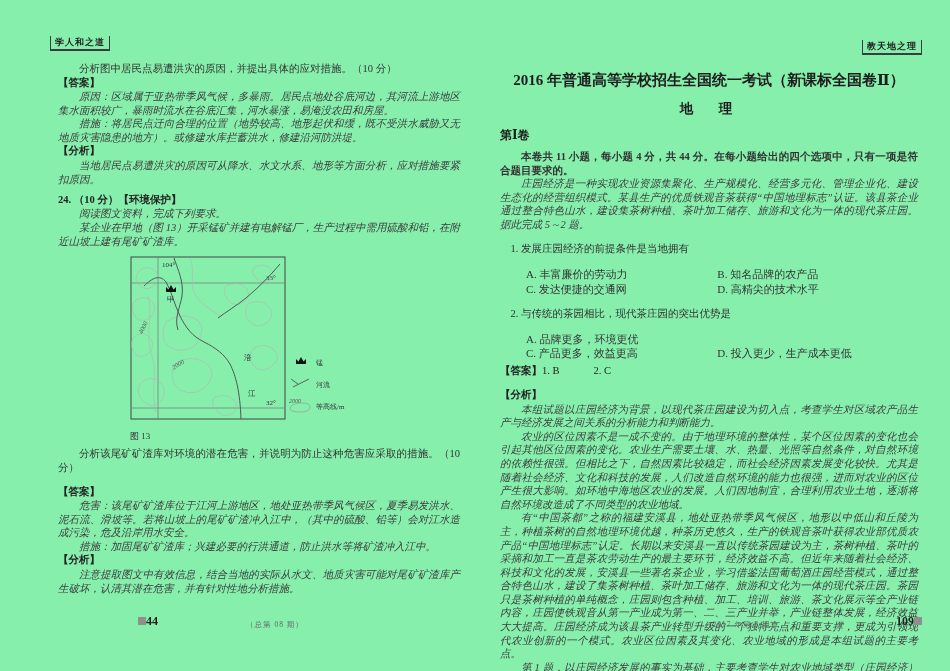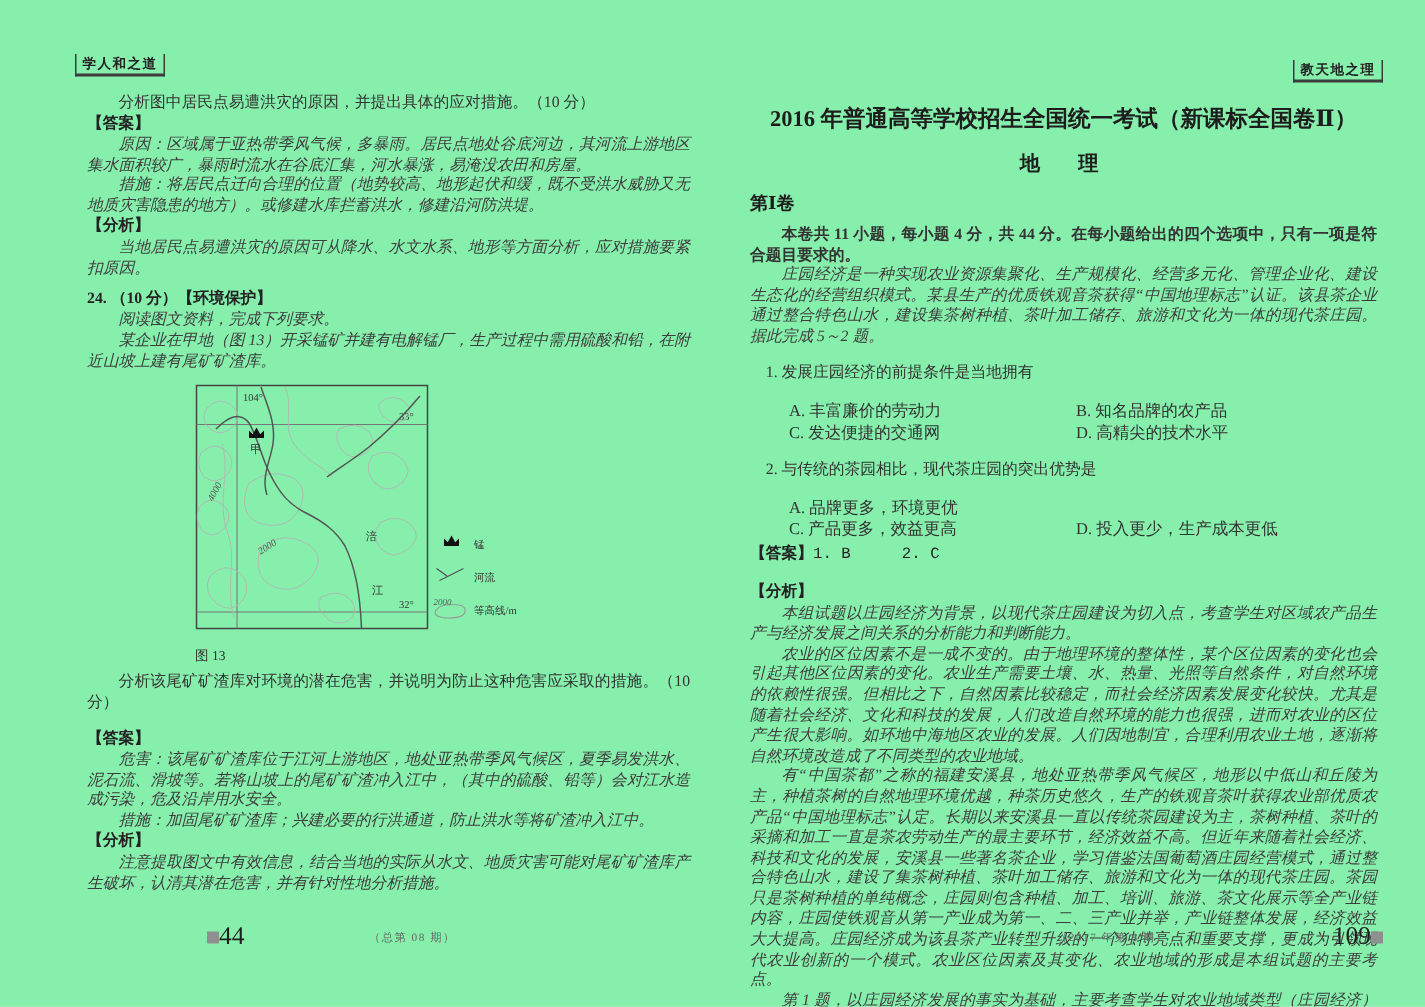--- a/index.html
+++ b/index.html
@@ -38,27 +38,27 @@
   .q-sub  { font-size:10.5px; line-height:14px; text-indent:2em; font-style:italic; color:#3d3d3d; }
 
   .title-main { font-size:15px; font-weight:bold; text-align:center; line-height:20px; margin:8px 0 0 0; color:#1d1d1d; }
   .title-sub  { font-size:13.5px; font-weight:bold; text-align:center; line-height:18px; margin:10px 0 0 0; letter-spacing:6px; color:#1d1d1d; }
   .title-vol  { font-size:12px;  font-weight:bold; text-align:left; line-height:16px; margin:9px 0 7px 0; color:#1d1d1d; }
 
   .options { display:flex; font-size:11px; line-height:14.5px; color:#333; }
   .options .opt-l { width:52%; padding-left:26px; }
   .options .opt-r { width:48%; }
   .stem { font-size:10.5px; line-height:14.5px; color:#333; text-indent:1em; }
-  .answer-line { font-size:10.5px; line-height:15px; color:#222; margin-top:2px;font-family:Liberation Mono, monospace; }
+  .answer-line { font-size:10.5px; line-height:15px; color:#222; margin-top:2px; }
   .answer-line span.val { margin-right:34px; }
 
   .figure-block { margin:8px 0 2px 72px; width:242px; }
   .figure-caption { width:156px; font-size:9px; color:#333; margin-top:2px; }
 
-  .footer-item { position:absolute; font-size:17px; font-weight:normal; color:#1f1f1f;padding-left:44px; }
+  .footer-item { position:absolute; font-size:12px; font-weight:bold; color:#1f1f1f;padding-left:44px; }
   .footer-issue { position:absolute; font-size:7.5px; color:#666; letter-spacing:1px; }
   .pg-square { display:inline-block; width:8px; height:8px; background:#8f8f8f; vertical-align:baseline; }
   svg text { font-family:"Liberation Serif","DejaVu Serif",serif; }
 </style>
 </head>
 <body>
 
 <div class="sheet">
 
   <div class="page" id="page-left">

